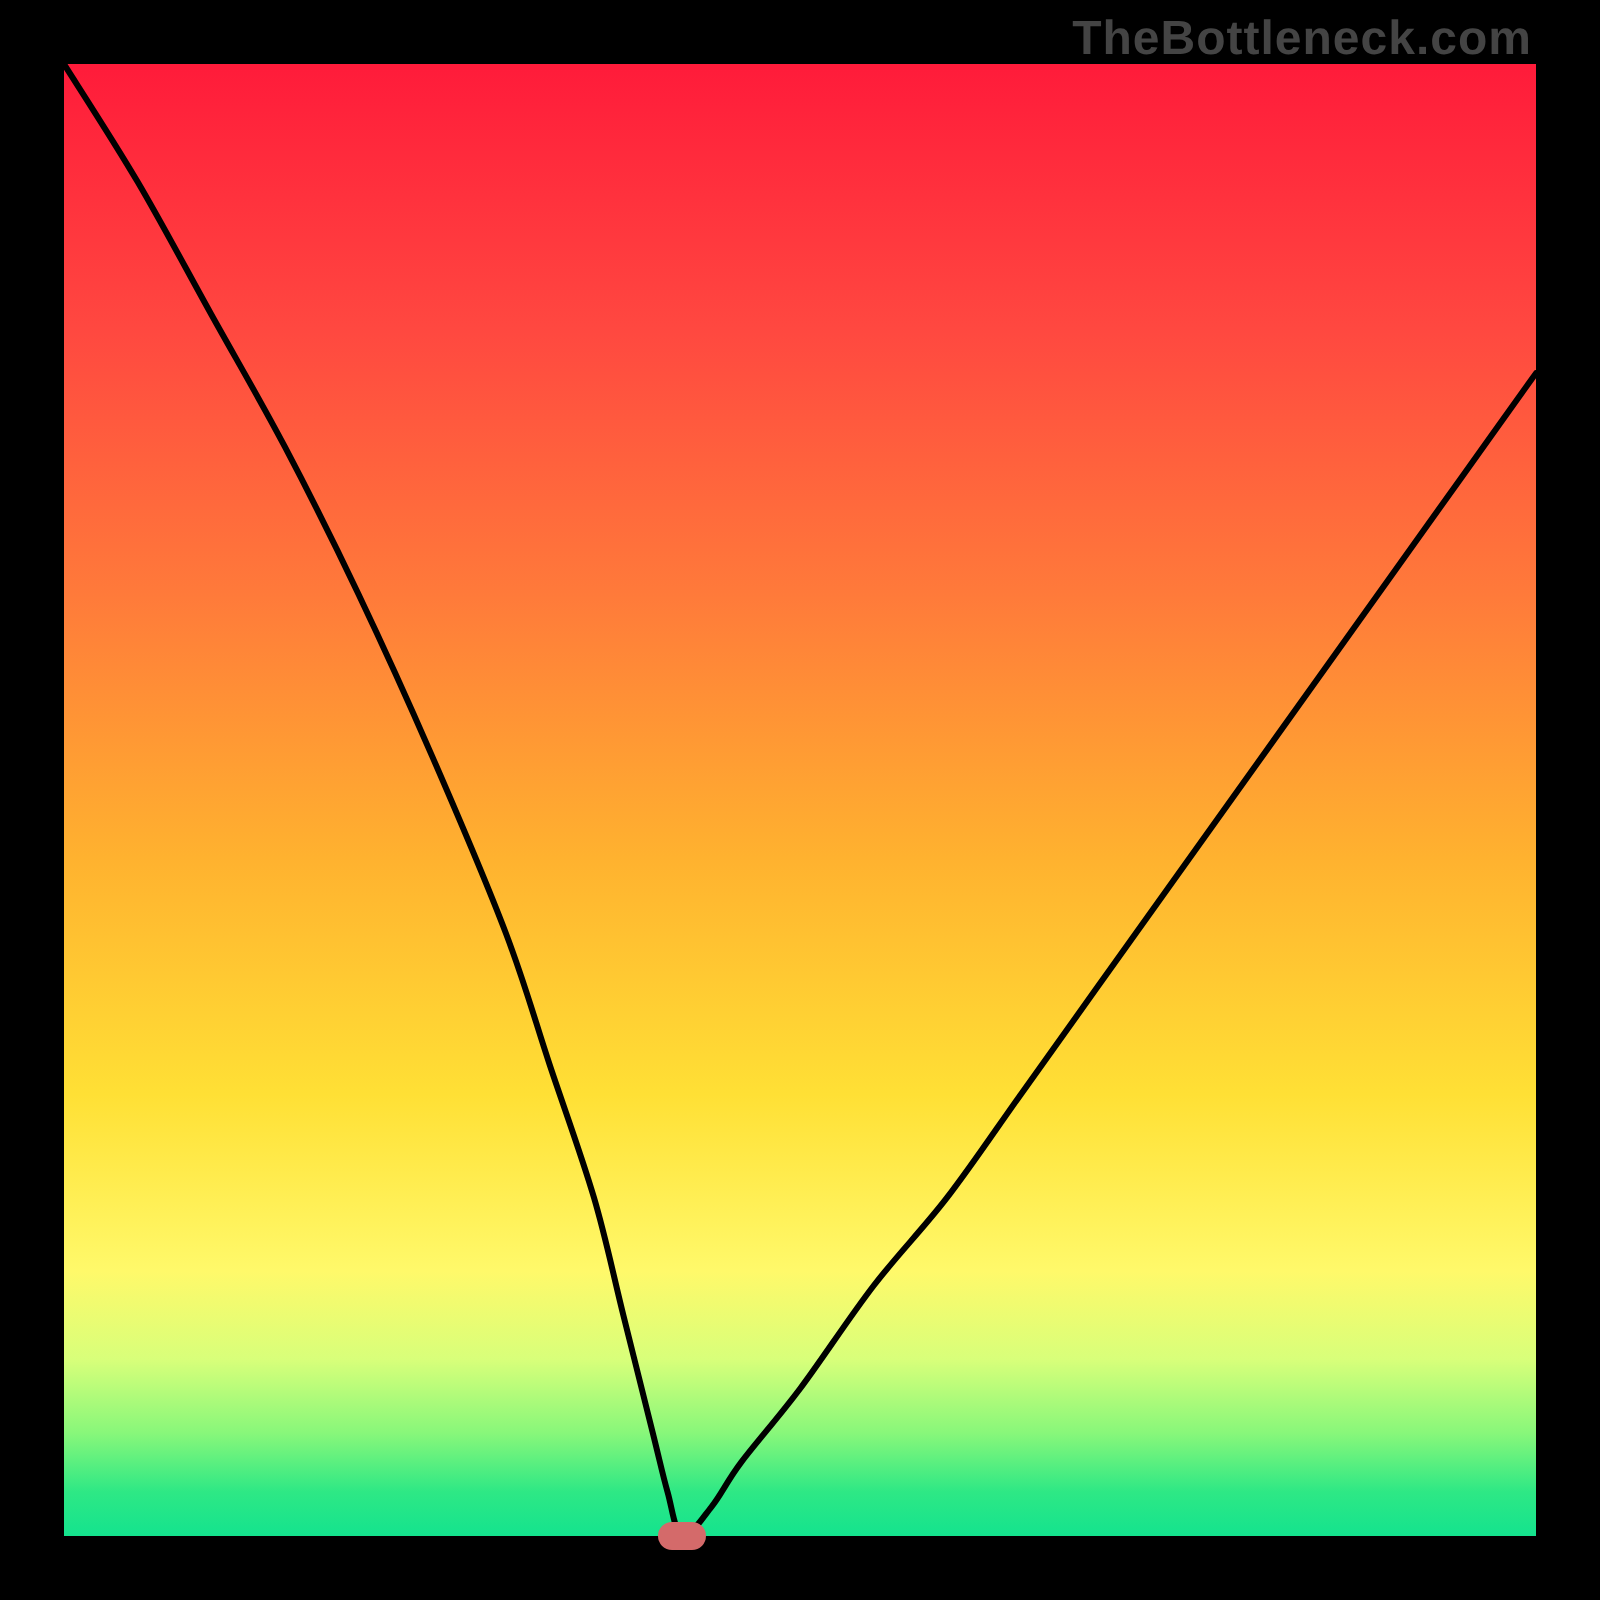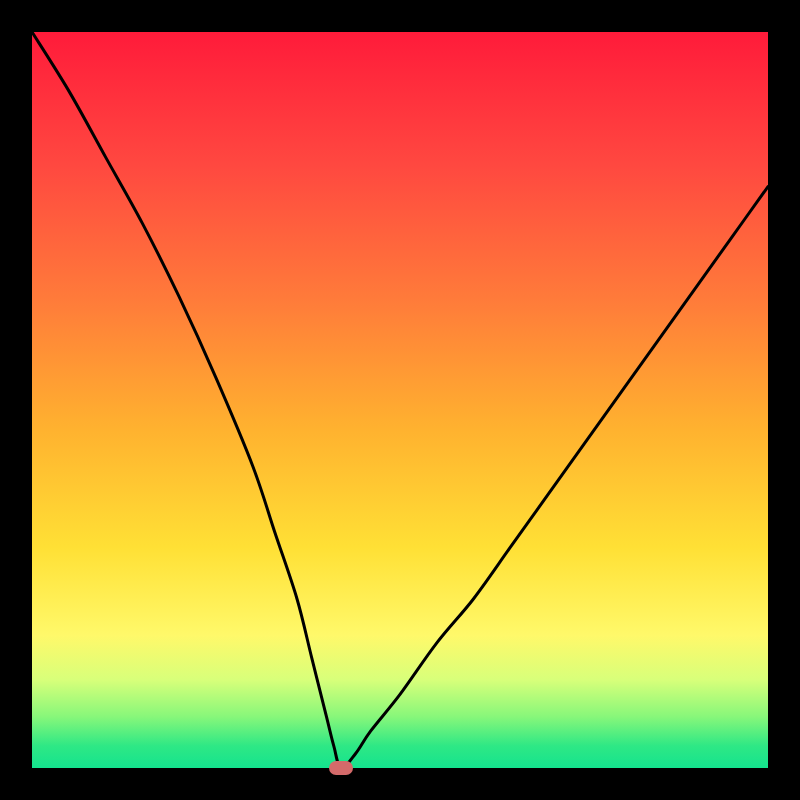--- a/index.html
+++ b/index.html
@@ -67,13 +67,14 @@
 </head>
 <body>
 
 <div class="frame">
   <div class="plot-area">
     <svg class="curve" viewBox="0 0 736 736" preserveAspectRatio="none">
       <path fill="none" stroke="#000" stroke-width="3" stroke-linecap="round" stroke-linejoin="round" d="M 0 0 C 6.133333333333334 9.813333333333333, 24.53333333333334 38.02666666666666, 36.800000000000004 58.879999999999995 C 49.06666666666667 79.73333333333333, 61.33333333333334 103.04, 73.60000000000001 125.12 C 85.86666666666667 147.20000000000002, 98.13333333333333 168.05333333333334, 110.39999999999999 191.36 C 122.66666666666666 214.66666666666669, 134.93333333333334 239.2, 147.20000000000002 264.96 C 159.4666666666667 290.71999999999997, 171.73333333333335 317.7066666666666, 184 345.91999999999996 C 196.26666666666665 374.1333333333333, 210.98666666666665 408.48, 220.79999999999998 434.24 C 230.61333333333332 460, 235.52000000000004 478.40000000000003, 242.88000000000002 500.48 C 250.24 522.5600000000001, 258.82666666666665 545.8666666666667, 264.96 566.72 C 271.0933333333333 587.5733333333334, 274.7733333333333 605.9733333333334, 279.68 625.6 C 284.5866666666667 645.2266666666667, 290.72 669.76, 294.40000000000003 684.48 C 298.08000000000004 699.2, 299.3066666666667 705.3333333333333, 301.76 713.92 C 304.2133333333333 722.5066666666667, 305.44 734.7733333333333, 309.12 736 C 312.8 737.2266666666667, 318.9333333333333 727.4133333333333, 323.84 721.28 C 328.74666666666667 715.1466666666666, 331.2 709.0133333333333, 338.56 699.2 C 345.92 689.3866666666668, 356.96 677.12, 368 662.4 C 379.04 647.68, 392.53333333333336 626.8266666666666, 404.8 610.88 C 417.06666666666666 594.9333333333334, 429.3333333333333 582.6666666666667, 441.59999999999997 566.72 C 453.8666666666666 550.7733333333333, 466.1333333333334 532.3733333333333, 478.40000000000003 515.2 C 490.6666666666667 498.0266666666667, 502.9333333333333 480.85333333333335, 515.1999999999999 463.68 C 527.4666666666666 446.50666666666666, 539.7333333333333 429.33333333333337, 552 412.16 C 564.2666666666667 394.9866666666667, 576.5333333333334 377.81333333333333, 588.8000000000001 360.64 C 601.0666666666667 343.46666666666664, 613.3333333333334 326.29333333333335, 625.6 309.12 C 637.8666666666667 291.94666666666666, 650.1333333333333 274.7733333333333, 662.4 257.59999999999997 C 674.6666666666666 240.42666666666665, 686.9333333333333 223.2533333333334, 699.1999999999999 206.08000000000004 C 711.4666666666666 188.9066666666667, 729.8666666666667 163.14666666666662, 736 154.55999999999995"></path>
     </svg>
     <div class="min-marker" style="left: 309.12px; top: 736px; background: rgb(212, 106, 106);"></div>
   </div>
+  <div class="watermark">TheBottleneck.com</div>
 </div>
 
 </body></html>

